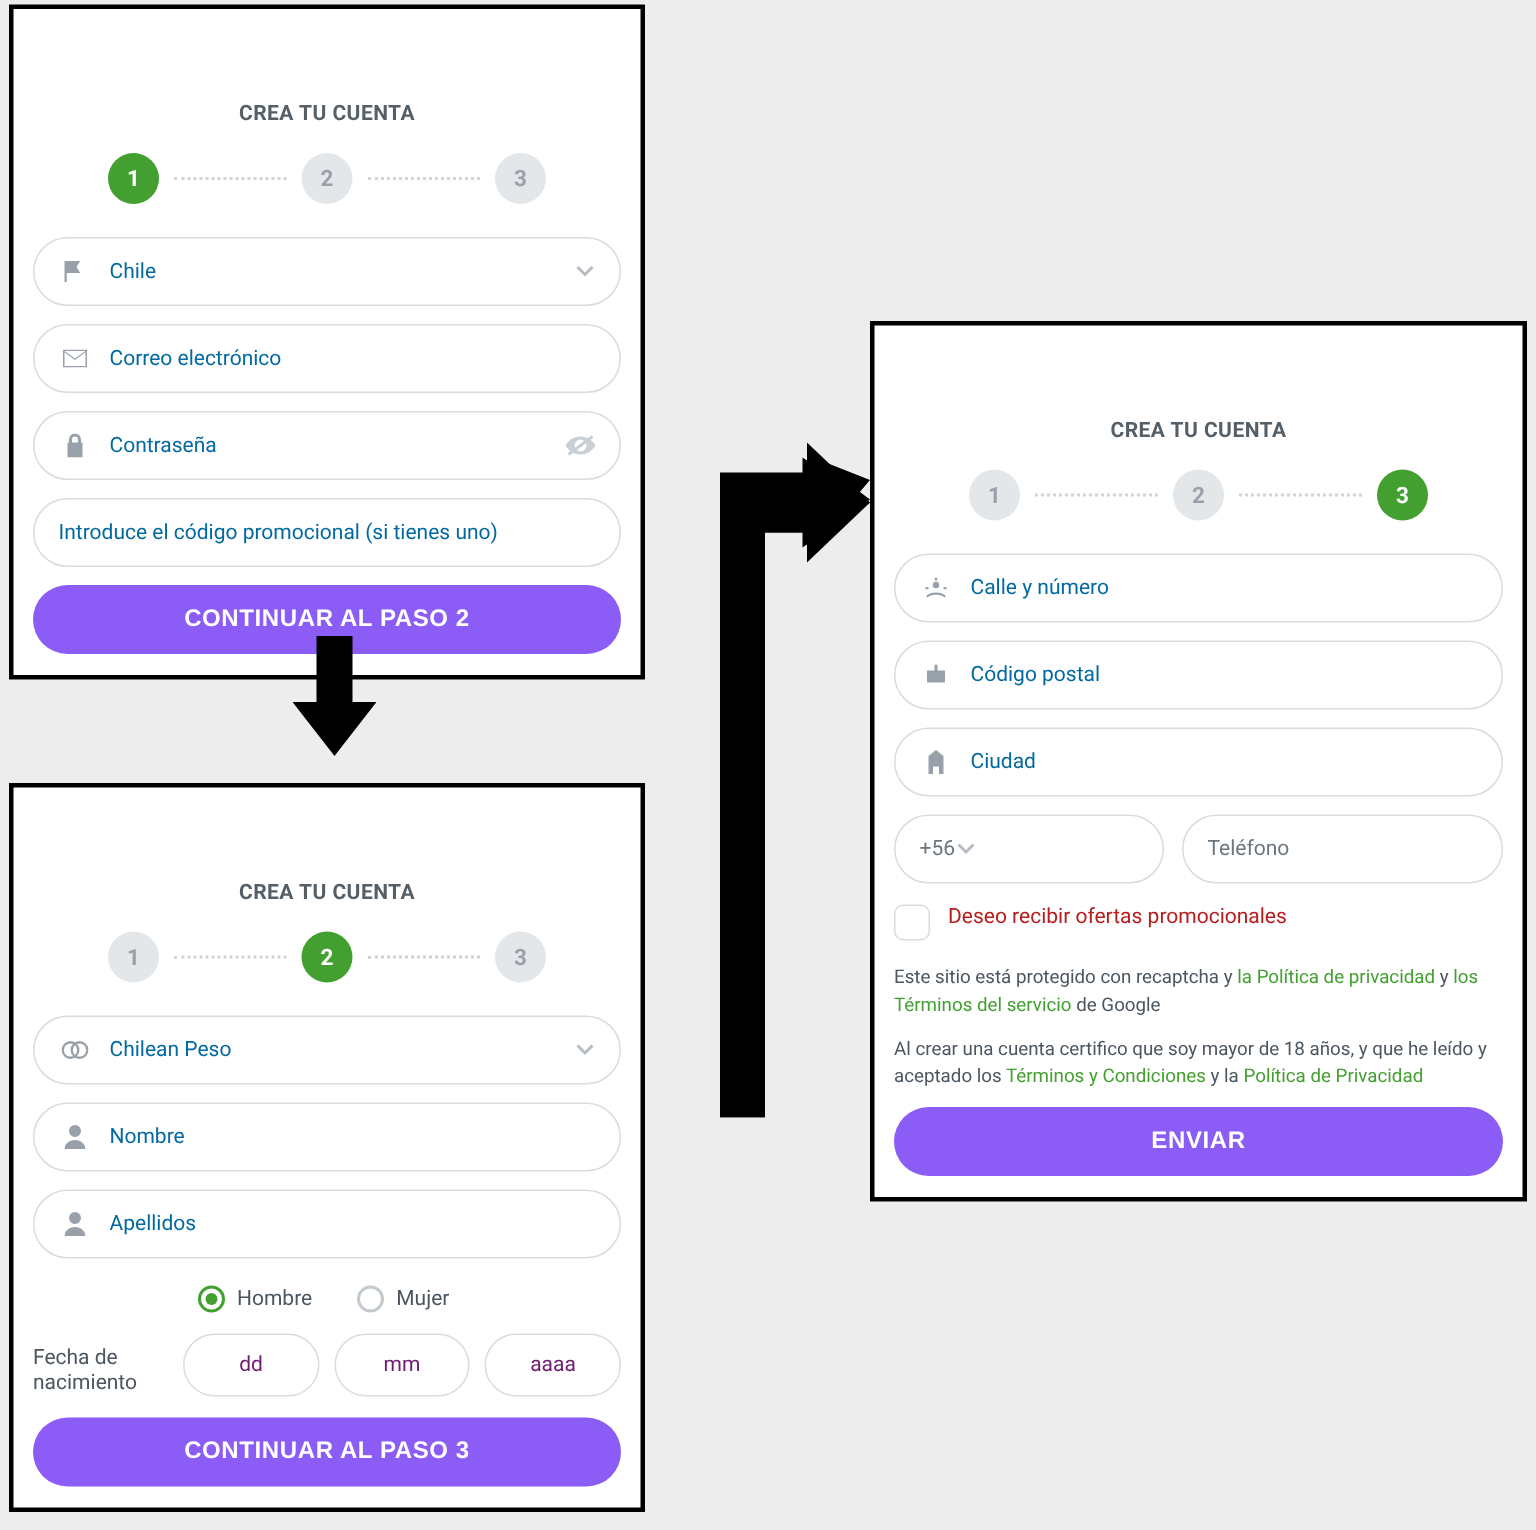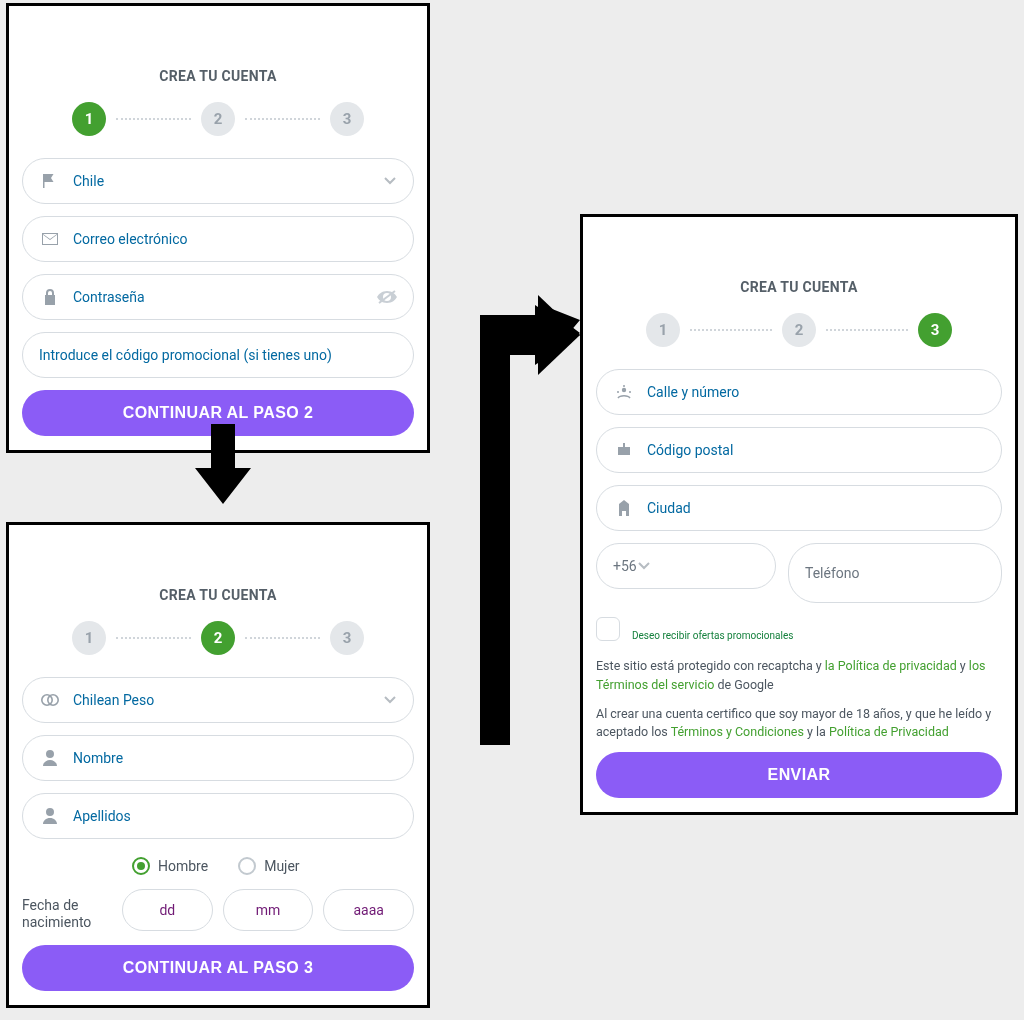--- a/index.html
+++ b/index.html
@@ -135,34 +135,34 @@
     align-items: center;
     padding: 0 16px;
     color: #6c7680;
     font-size: 14px;
     justify-content: flex-start;
   }
   .phone-num {
     flex: 1;
     border: 1px solid #d7dce1;
     border-radius: 28px;
-    height: 60px;
+    height: 46px;
     display: flex;
     align-items: center;
     padding: 0 16px;
     color: #6c7680;
     font-size: 14px;
   }
   .check-row {
     display: flex;
-    align-items: flex-end;
+    align-items: flex-start;
     gap: 12px;
     margin: 8px 0 16px 0;
-    font-size: 10px;
-    color: #15803d;
+    font-size: 14px;
+    color: #b91c1c;
   }
   .checkbox {
     width: 24px; height: 24px;
     border: 1px solid #d7dce1;
     border-radius: 6px;
   }
   .legal {
     font-size: 12.5px;
     color: #4c5660;
     line-height: 1.5;

